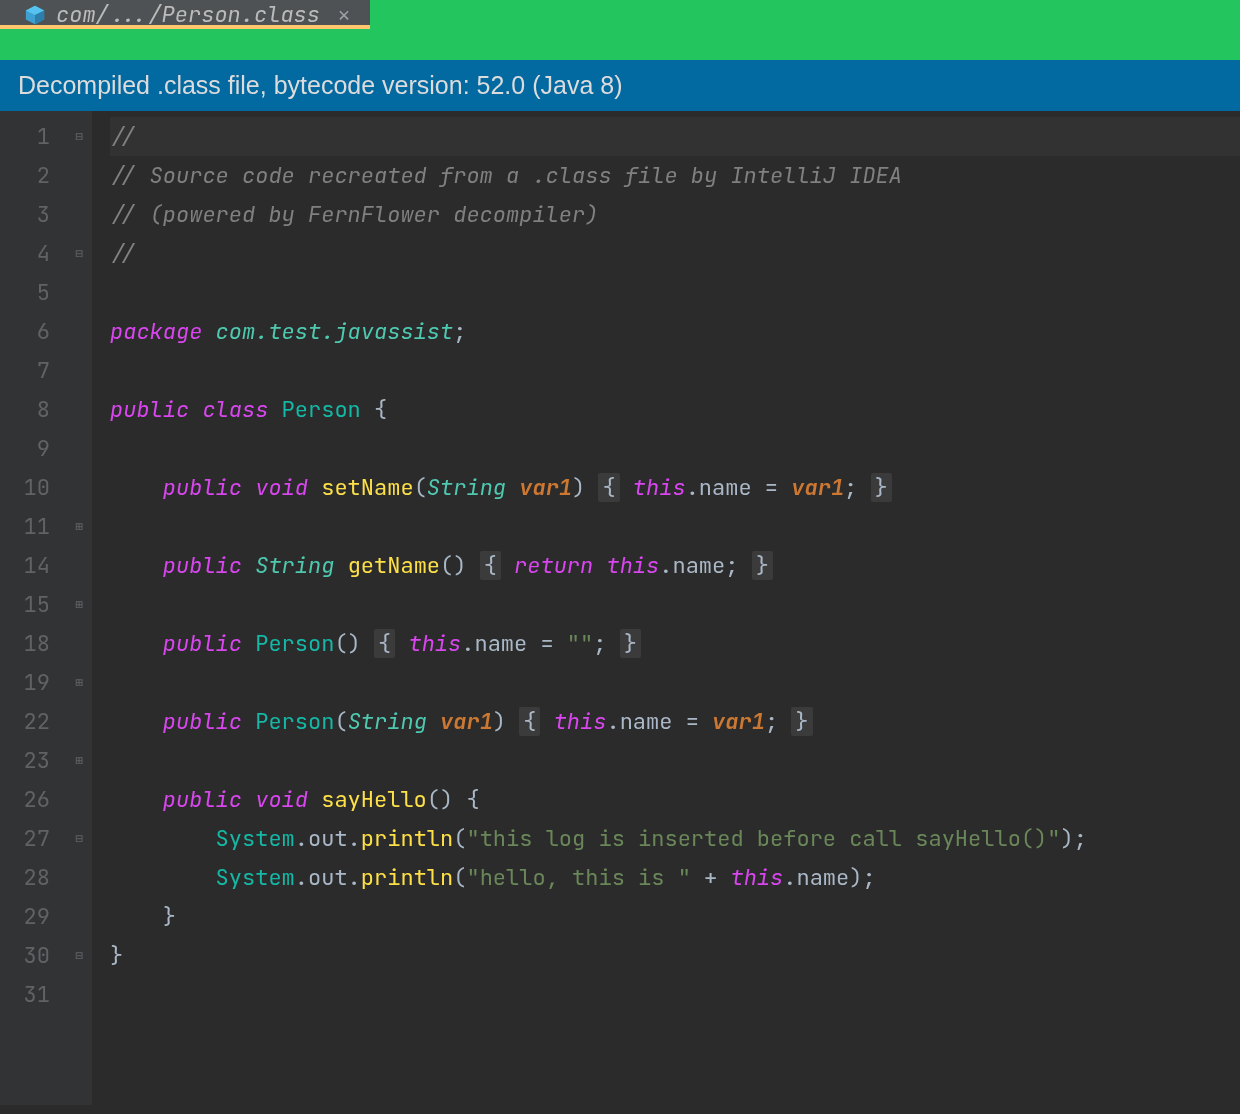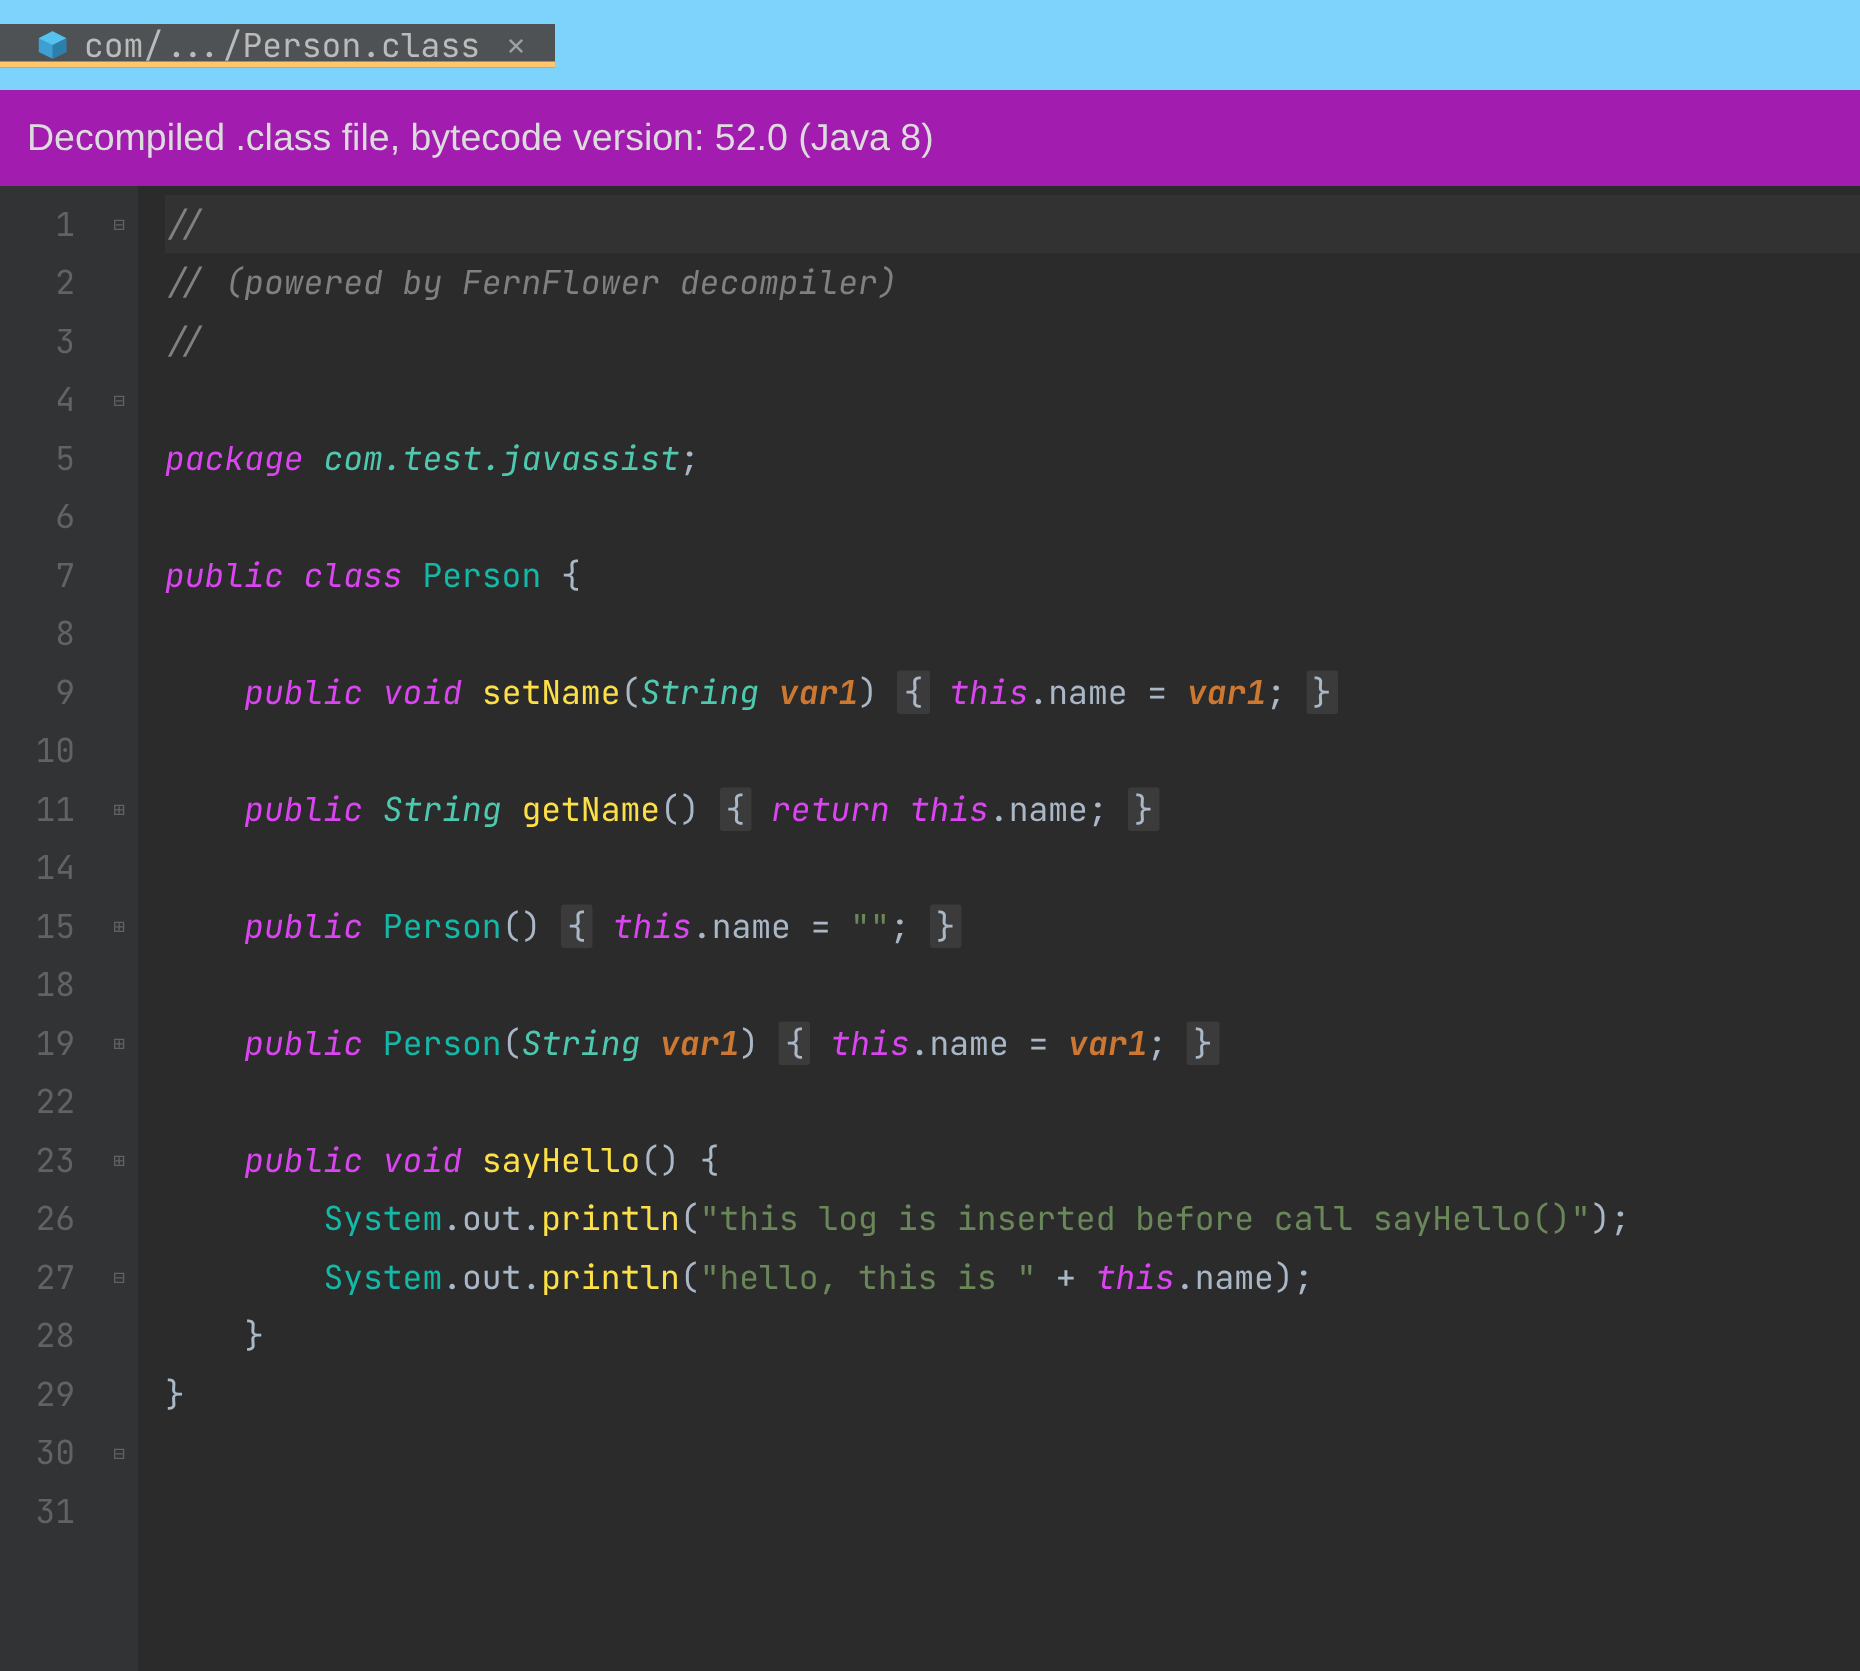--- a/index.html
+++ b/index.html
@@ -1,26 +1,26 @@
 <!DOCTYPE html>
 <html><head>
 <meta charset="utf-8">
 <style>
   * { margin:0; padding:0; box-sizing:border-box; }
   html,body { width:1240px; height:1114px; background:#2b2b2b; font-family:"JetBrains Mono","Fira Code",Menlo,Consolas,monospace; overflow:hidden; }
 
   
-  .tabbar { height:60px; background:#7dd3fc; display:flex; align-items:center; }
+  .tabbar { height:60px; background:#22c55e; display:flex; align-items:flex-start;font-style:italic; }
   .tab { position:relative; display:flex; align-items:center; gap:10px; padding:0 20px 0 24px; background:#4e5254; color:#bbbbbb; font-size:22px; cursor:pointer; }
   .tab .underline { position:absolute; left:0; right:0; bottom:0; height:4px; background:#ffc66d; }
   .tab-icon svg { display:block; }
   .close-x { margin-left:8px; color:#9aa0a6; font-size:20px; }
 
   
-  .banner { height:64px; background:#a21caf; color:#dcdcdc; font-size:25px; display:flex; align-items:center; padding:0 18px; font-family:-apple-system,BlinkMacSystemFont,"Segoe UI",sans-serif; }
+  .banner { height:51px; background:#0369a1; color:#dcdcdc; font-size:25px; display:flex; align-items:center; padding:0 18px; font-family:-apple-system,BlinkMacSystemFont,"Segoe UI",sans-serif; }
 
   
   .editor { display:flex; height:calc(1114px - 120px); background:#2b2b2b; }
   .gutter { width:68px; background:#313335; padding-top:6px; }
   .gutter .ln { height:39px; line-height:39px; text-align:right; padding-right:18px; color:#606366; font-size:22px; }
   .foldcol { width:24px; background:#313335; padding-top:6px; border-right:1px solid #313335; }
   .foldcol .fc { height:39px; display:flex; align-items:center; justify-content:center; }
   .foldcol .fc span { color:#606366; font-size:13px; line-height:1; user-select:none; cursor:pointer; }
   .code { flex:1; padding:6px 0 0 18px; font-size:22px; line-height:39px; color:#a9b7c6; }
   .code .row { height:39px; white-space:pre; }
@@ -122,20 +122,21 @@
       </div>
       <div class="fc"></div>
       <div class="fc"></div>
       <div class="fc">
         <span>⊟</span>
       </div>
       <div class="fc"></div>
     </div>
   <div class="code" id="code">
       <div class="row hl"><span class="cm">//</span></div>
+      <div class="row"><span class="cm">// Source code recreated from a .class file by IntelliJ IDEA</span></div>
       <div class="row"><span class="cm">// (powered by FernFlower decompiler)</span></div>
       <div class="row"><span class="cm">//</span></div>
       <div class="row"></div>
       <div class="row"><span class="kw">package </span><span class="typ">com.test.javassist</span><span class="punc">;</span></div>
       <div class="row"></div>
       <div class="row"><span class="kw">public class </span><span class="typn">Person</span><span class="pn"> {</span></div>
       <div class="row"></div>
       <div class="row"><span class="pn">    </span><span class="kw">public void </span><span class="fn">setName</span><span class="pn">(</span><span class="typ">String </span><span class="prm">var1</span><span class="pn">) </span><span class="blk">{</span><span class="pn"> </span><span class="kw">this</span><span class="pn">.name = </span><span class="prm">var1</span><span class="punc">; </span><span class="blk">}</span></div>
       <div class="row"></div>
       <div class="row"><span class="pn">    </span><span class="kw">public </span><span class="typ">String</span><span class="pn"> </span><span class="fn">getName</span><span class="pn">() </span><span class="blk">{</span><span class="pn"> </span><span class="kw">return </span><span class="kw">this</span><span class="pn">.name</span><span class="punc">; </span><span class="blk">}</span></div>

